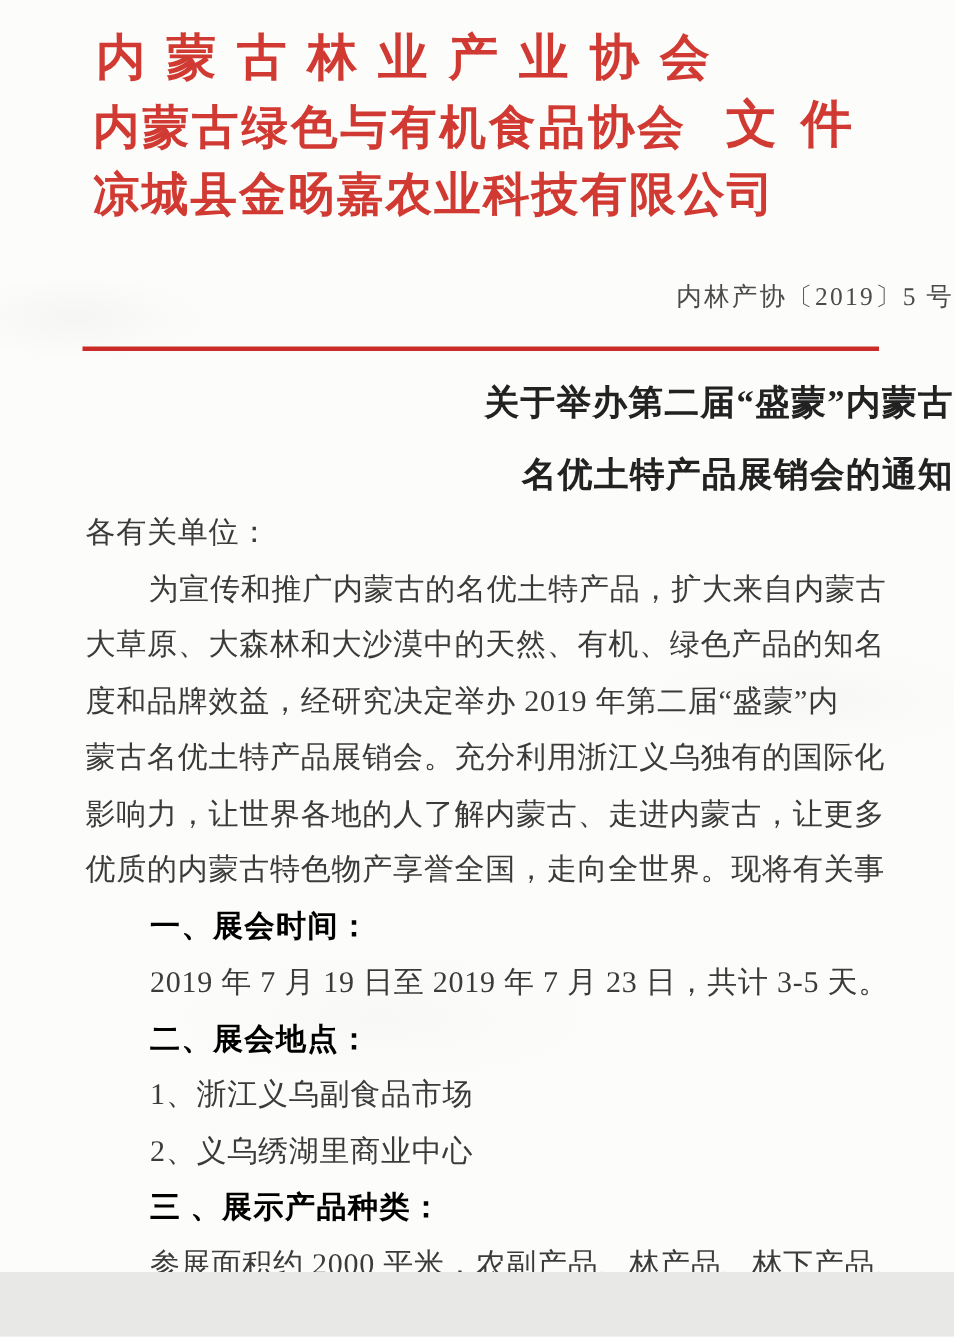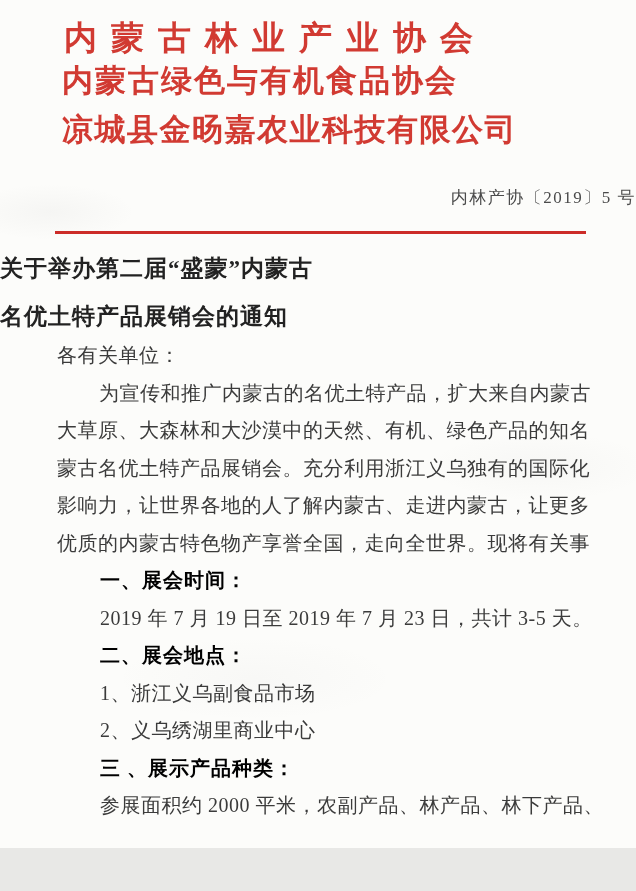--- a/index.html
+++ b/index.html
@@ -37,21 +37,21 @@
     text-align:right; font-size:17px; letter-spacing:1.5px; color:#4b4b4b;
   }
 
   .red-line {
     position:absolute; top:231px; left:55px;
     width:531px; height:3px;
   }
 
   .doc-title {
     position:absolute; left:0; width:100%;
-    text-align:left; font-weight:700; color:#222;
+    text-align:right; font-weight:700; color:#222;
     font-size:23px; letter-spacing:1px; white-space:nowrap;
   }
   .title1 { top:253px; }
   .title2 { top:301px; }
 
   .body-block {
     position:absolute; top:337px; left:57px; width:532px;
     font-size:20px; line-height:37.5px; letter-spacing:0.5px;
     color:#3b3b3b;
   }
@@ -62,36 +62,38 @@
 </style>
 </head>
 <body>
 
 <div class="page">
 
   <div class="red-head org1" style="color: rgb(209, 58, 50);">内蒙古林业产业协会</div>
 
   <div class="red-head org2-row" style="color: rgb(209, 58, 50); align-items: flex-end;">
     <span class="org2">内蒙古绿色与有机食品协会</span>
+    <span class="doc-type">文件</span>
   </div>
 
   <div class="red-head org3" style="color: rgb(209, 58, 50);">凉城县金旸嘉农业科技有限公司</div>
 
   <div class="doc-number">内林产协〔2019〕5 号</div>
 
   <div class="red-line" style="background: rgb(204, 44, 40);"></div>
 
   <div class="doc-title title1">关于举办第二届“盛蒙”内蒙古</div>
   <div class="doc-title title2">名优土特产品展销会的通知</div>
 
   <div class="body-block">
     <div class="bline">各有关单位：</div>
 
     <div class="bline indent-first">为宣传和推广内蒙古的名优土特产品，扩大来自内蒙古</div>
     <div class="bline">大草原、大森林和大沙漠中的天然、有机、绿色产品的知名</div>
+    <div class="bline">度和品牌效益，经研究决定举办 2019 年第二届“盛蒙”内</div>
     <div class="bline">蒙古名优土特产品展销会。充分利用浙江义乌独有的国际化</div>
     <div class="bline">影响力，让世界各地的人了解内蒙古、走进内蒙古，让更多</div>
     <div class="bline">优质的内蒙古特色物产享誉全国，走向全世界。现将有关事</div>
 
     <div class="bline indent-sec sec-heading">一、展会时间：</div>
     <div class="bline indent-sec">2019 年 7 月 19 日至 2019 年 7 月 23 日，共计 3-5 天。</div>
 
     <div class="bline indent-sec sec-heading">二、展会地点：</div>
     <div class="bline indent-sec">1、浙江义乌副食品市场</div>
     <div class="bline indent-sec">2、义乌绣湖里商业中心</div>

